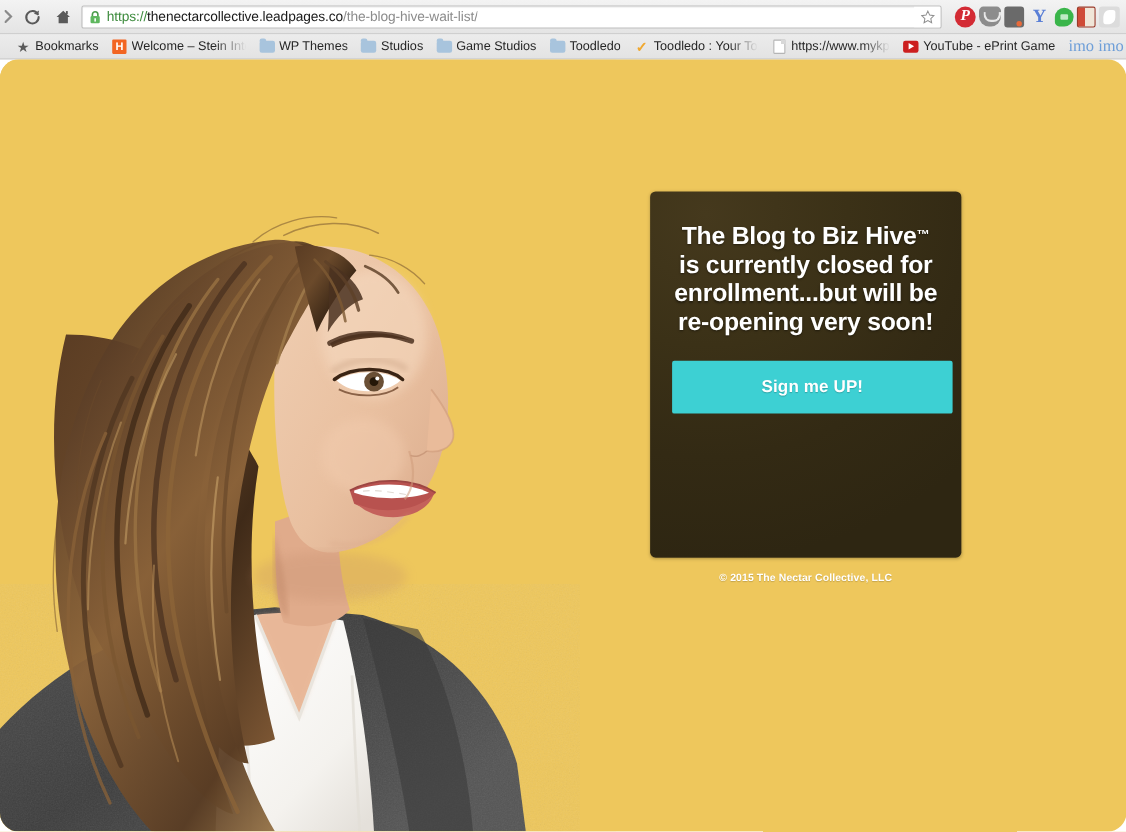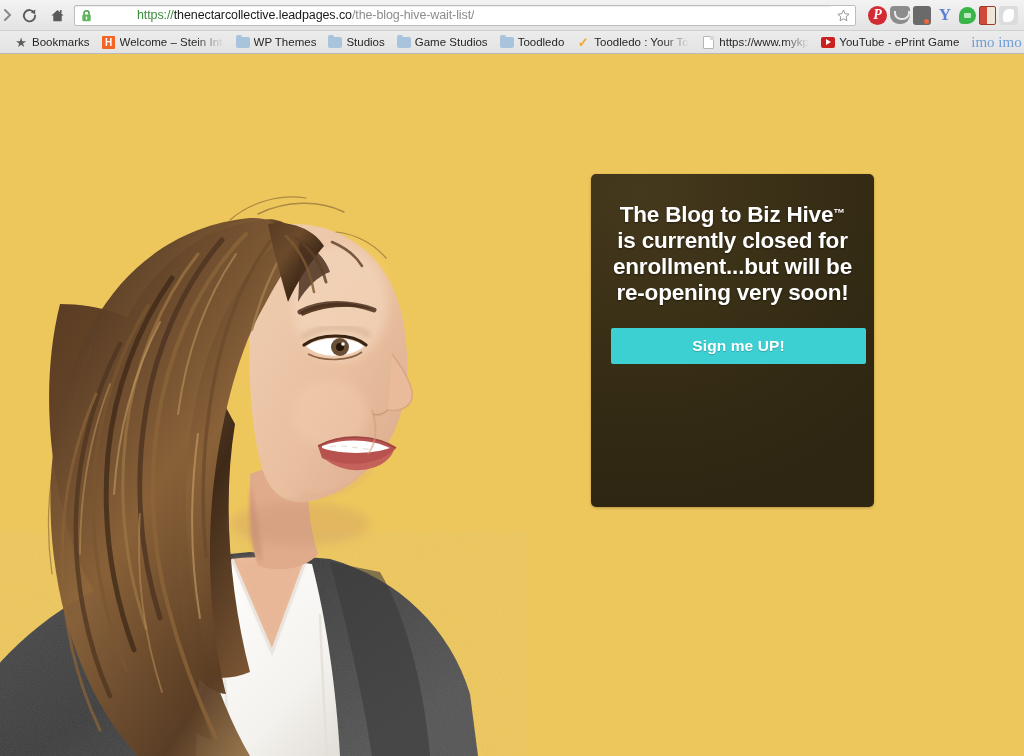--- a/index.html
+++ b/index.html
@@ -38,21 +38,20 @@
     height: 21px;
     margin: 0 12px 0 4px;
     display: flex;
     align-items: center;
     background: #ffffff;
     border: 1px solid #bdbdbd;
     border-radius: 2px;
     box-shadow: inset 0 1px 1px rgba(0,0,0,0.07);
     overflow: hidden;
     position: relative;
-    gap: 40px;
   }
   .lock-icon {
     margin: 0 5px 0 6px;
     display: flex; align-items: center;
   }
   .url-text {
     font-size: 12.5px;
     white-space: nowrap;
     overflow: hidden;
     letter-spacing: -0.1px;
@@ -129,20 +128,21 @@
   .ico-yt::after{content:"";position:absolute;left:5px;top:2.5px;border-style:solid;border-width:3px 0 3px 5px;border-color:transparent transparent transparent #fff;}
   .bm-imo { color:#6f9fd8; font-size:15px;font-family:Liberation Serif, serif; }
 
   
   .page {
     position: relative;
     width: 1024px;
     height: 702px;
     background: #eec75c;
     overflow: hidden;
+    border-radius: 17px;
   }
 
   
   .portrait {
     position: absolute;
     left: 0px;
     top: 0px;
     width: 560px;
     height: 702px;
     overflow: hidden;
@@ -186,21 +186,21 @@
     line-height: 21px;
     font-weight: bold;
     letter-spacing: -0.1px;
     text-shadow: 0 1px 2px rgba(0,0,0,0.45);
   }
 
   .cta-button {
     display: block;
     margin: 22px auto 0 auto;
     width: 255px;
-    height: 36px;
+    height: 48px;
     background: #3dd0d3;
     color: #ffffff;
     border: none;
     border-radius: 2px;
     font-family: "Liberation Sans", sans-serif;
     font-size: 15.5px;
     font-weight: bold;
     letter-spacing: 0.1px;
     text-shadow: 0 1px 1px rgba(0,0,0,0.22);
     cursor: pointer;
@@ -533,14 +533,15 @@
     </svg>
   </div>
 
   <div class="cta-card">
     <div class="cta-headline"><span>The Blog to Biz Hive</span><span class="tm">™</span><span> is currently closed for enrollment...but will be re-opening very soon!</span></div>
 
 
     <button class="cta-button">Sign me UP!</button>
   </div>
 
+  <div class="copyright">© 2015 The Nectar Collective, LLC</div>
 
 </div>
 
 </body></html>

